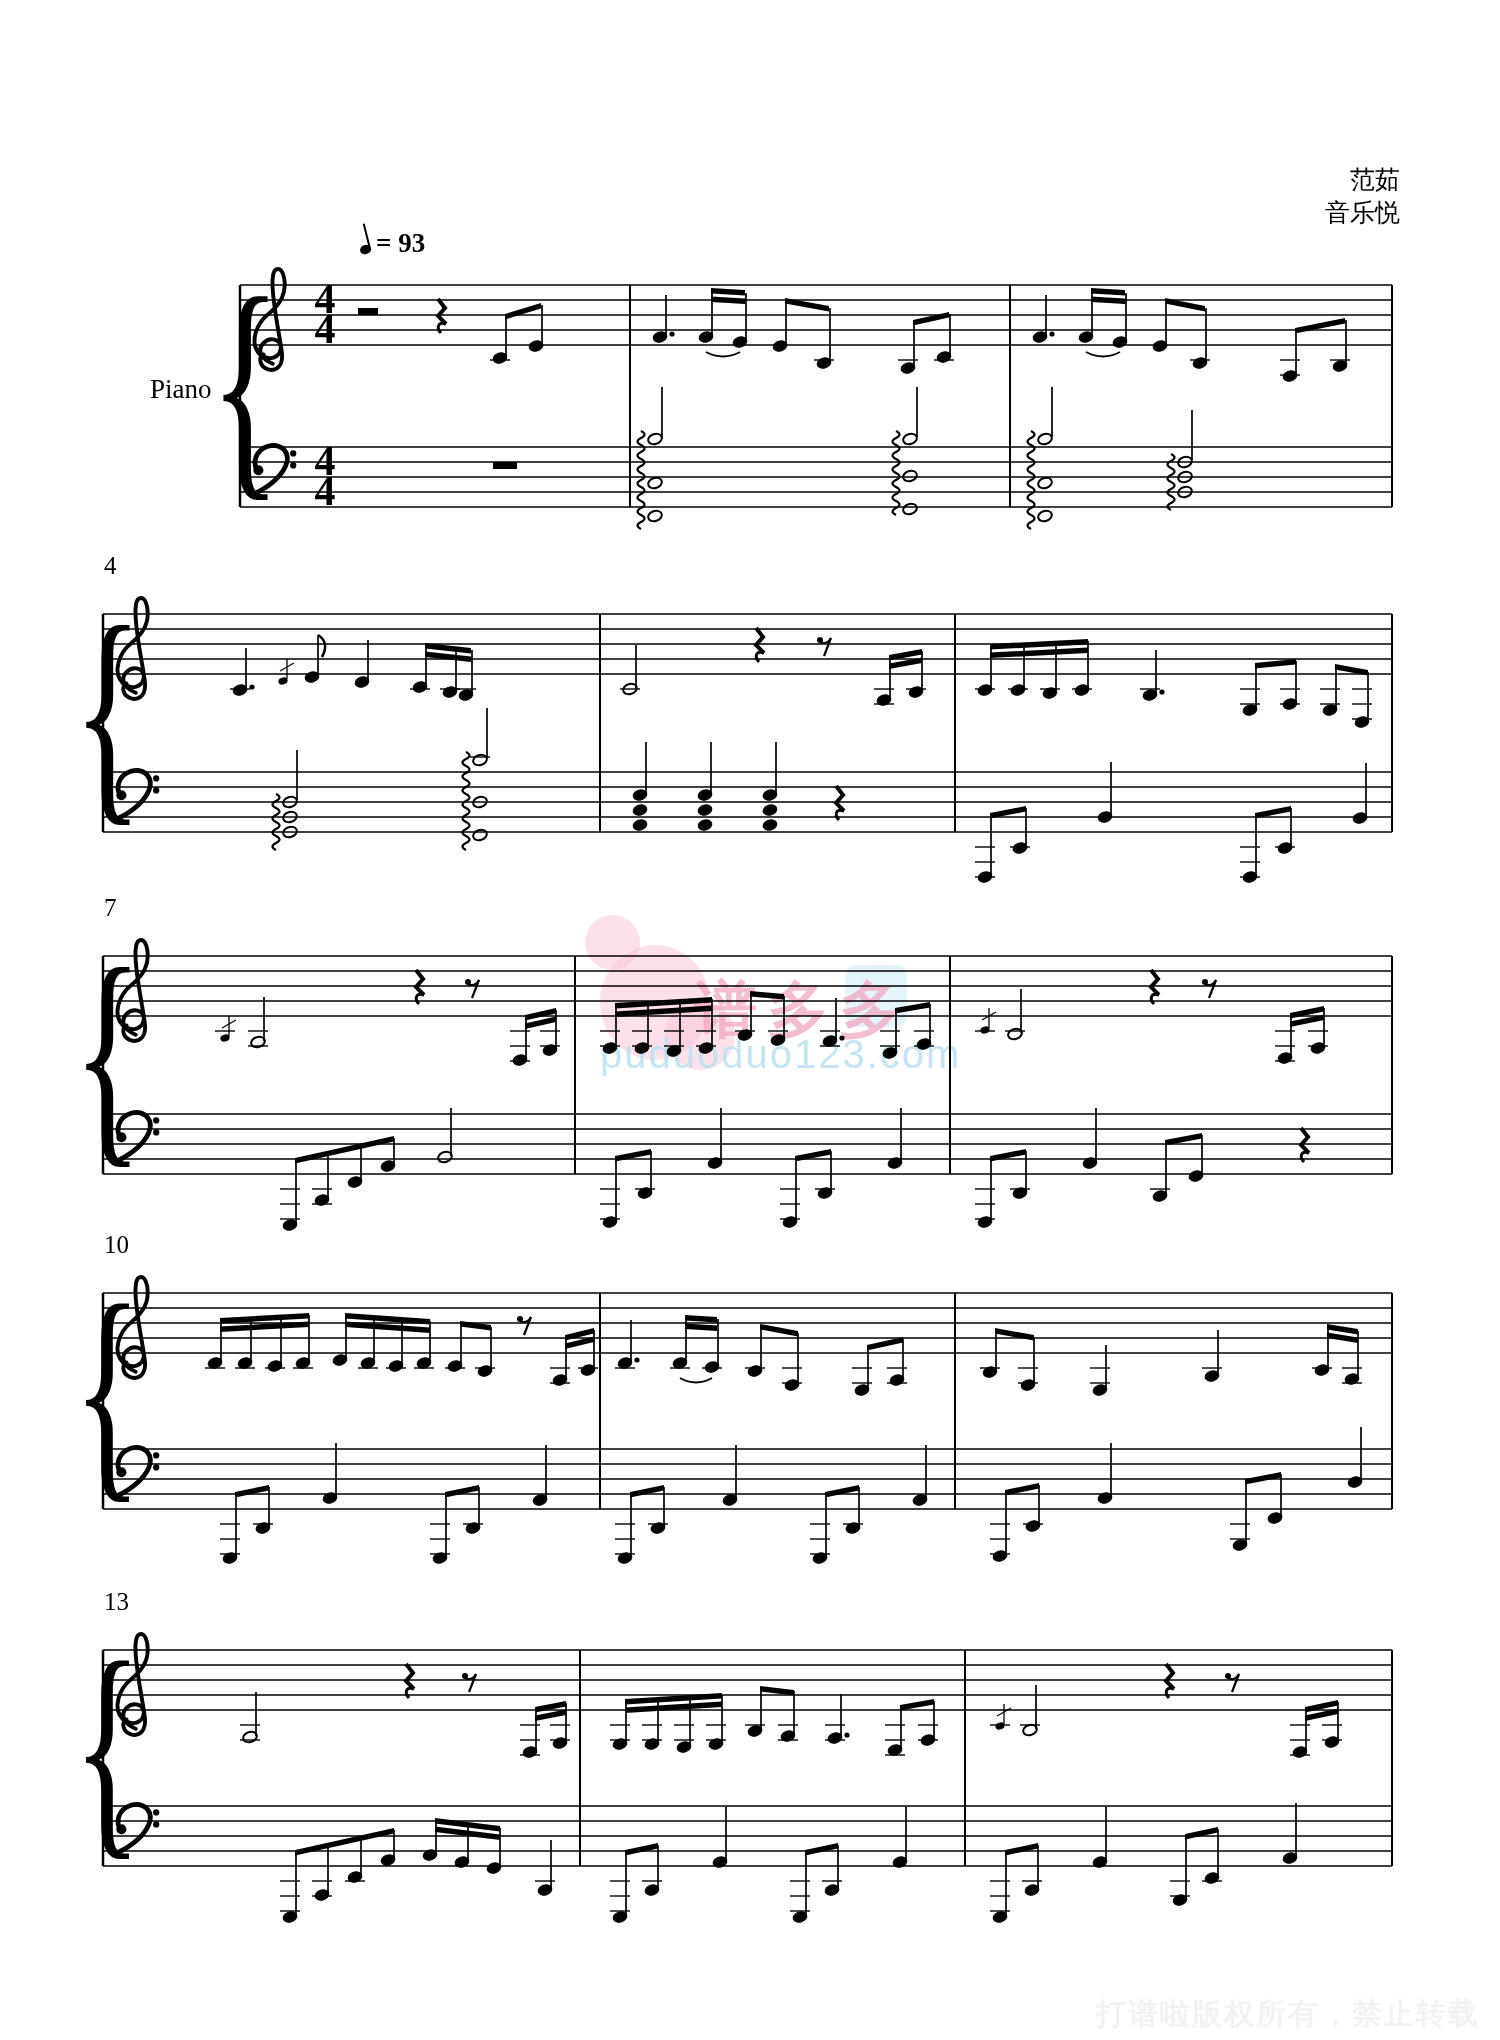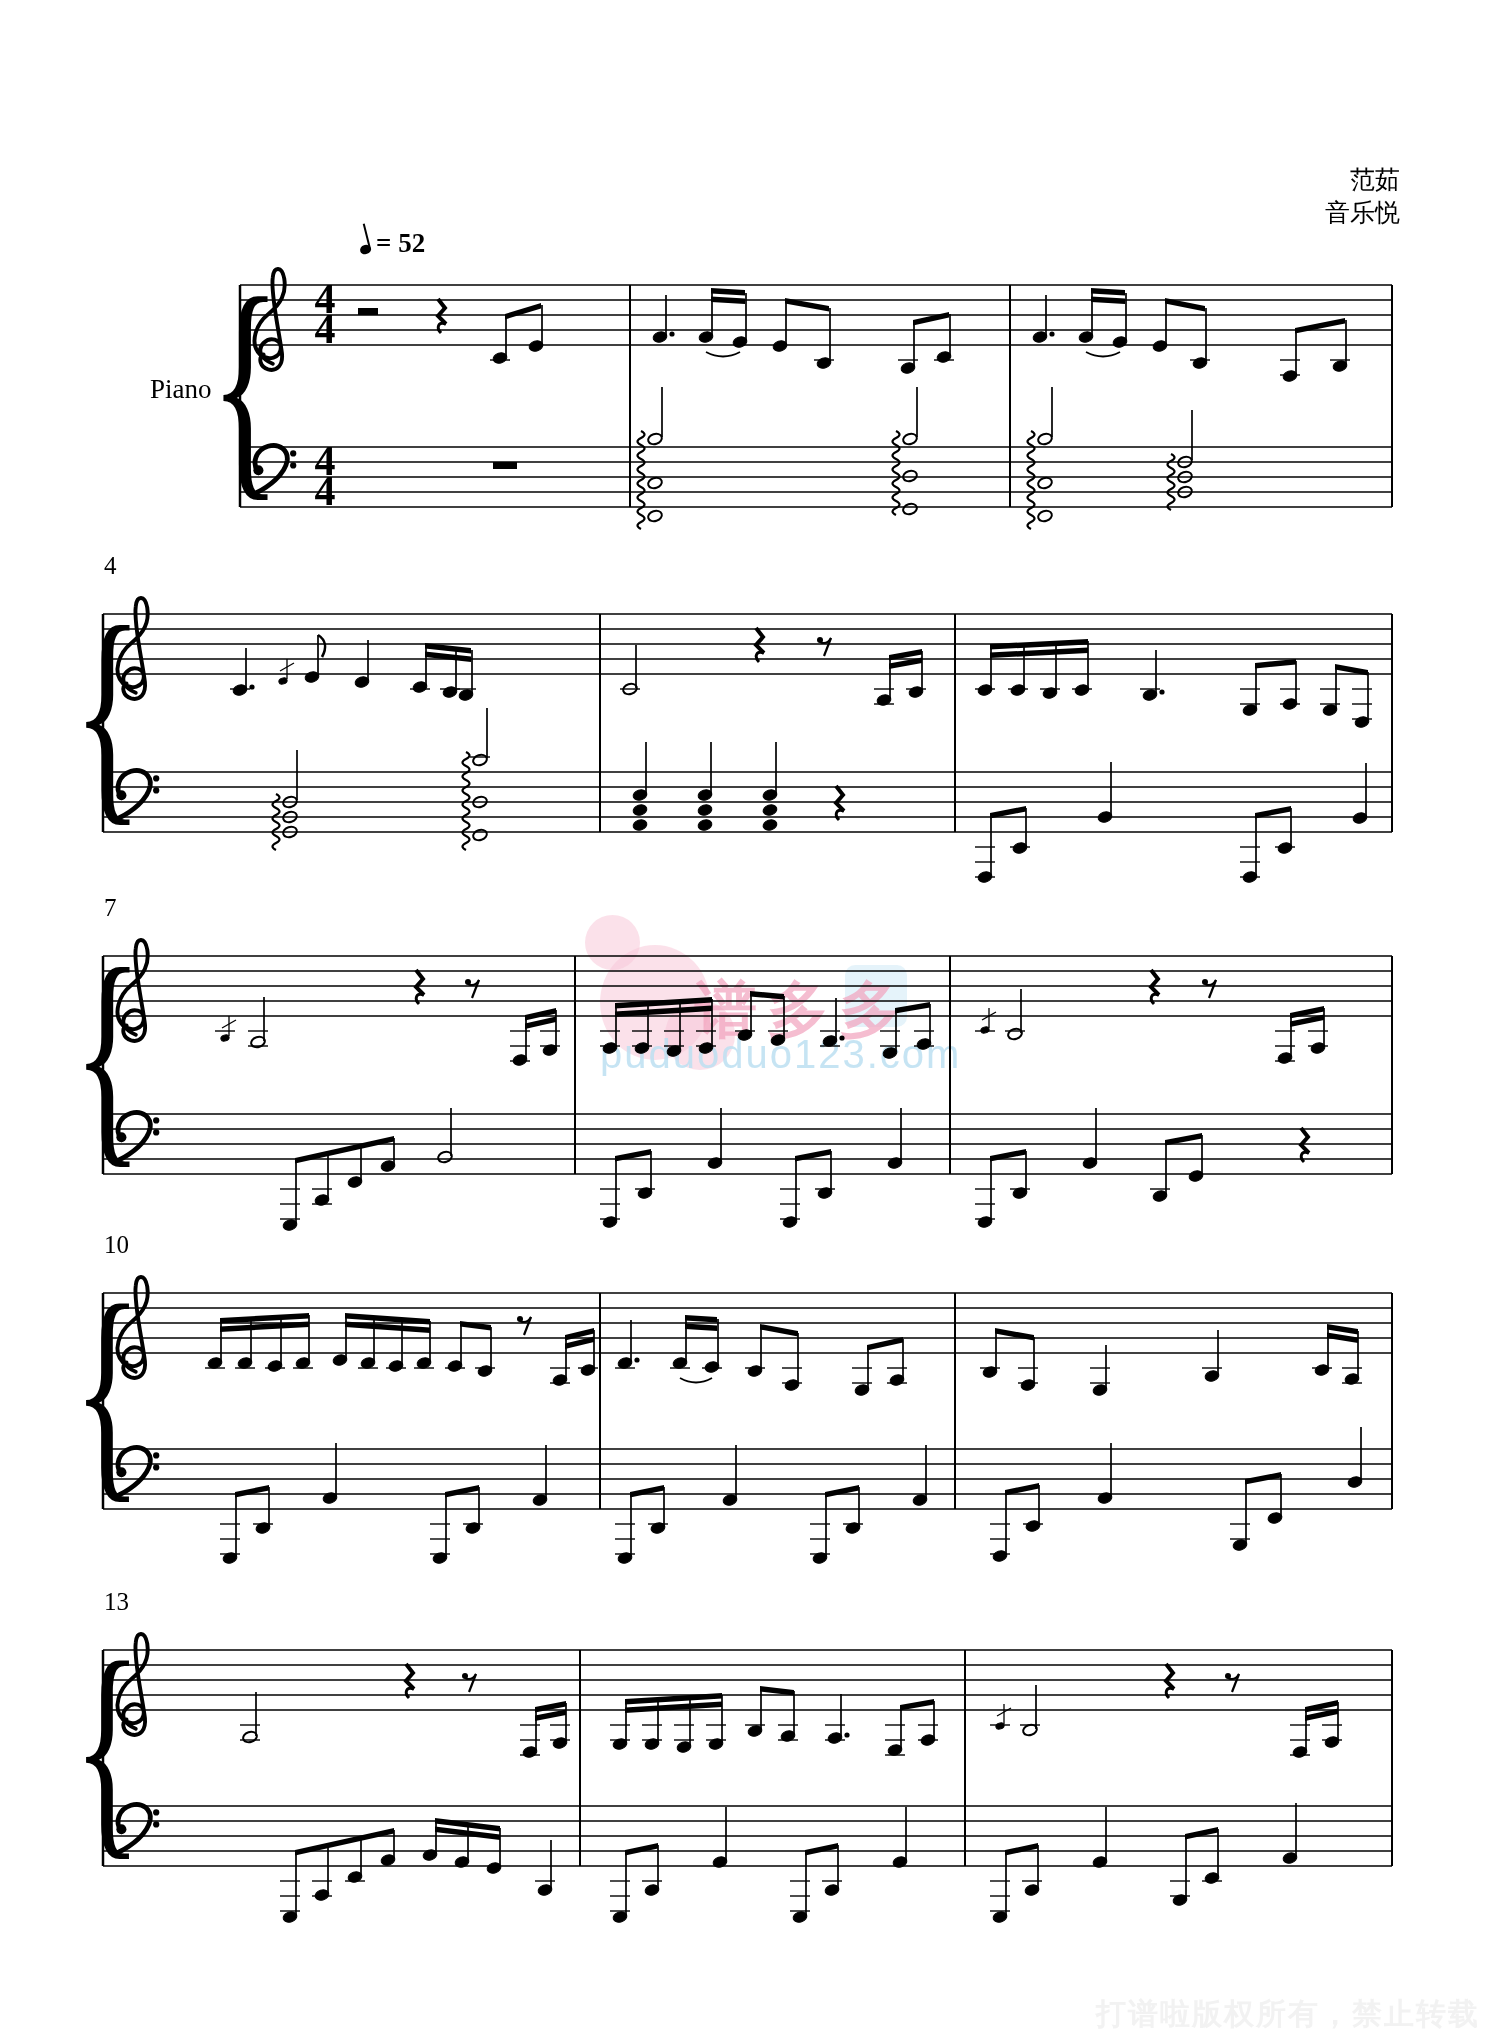--- a/index.html
+++ b/index.html
@@ -823,19 +823,19 @@
     </svg>
 
 
   <div id="credits" class="abs">
     <div>范茹</div>
     <div>音乐悦</div>
   </div>
 
   <div id="tempo" class="abs">
     <span class="tnote"></span>
-    <span class="tlabel">= 52</span>
+    <span class="tlabel">= 93</span>
   </div>
 
   <div id="instrument" class="abs">Piano</div>
 
   <div id="footer" class="abs">打谱啦版权所有，禁止转载</div>
 </div>
 
 </body></html>

